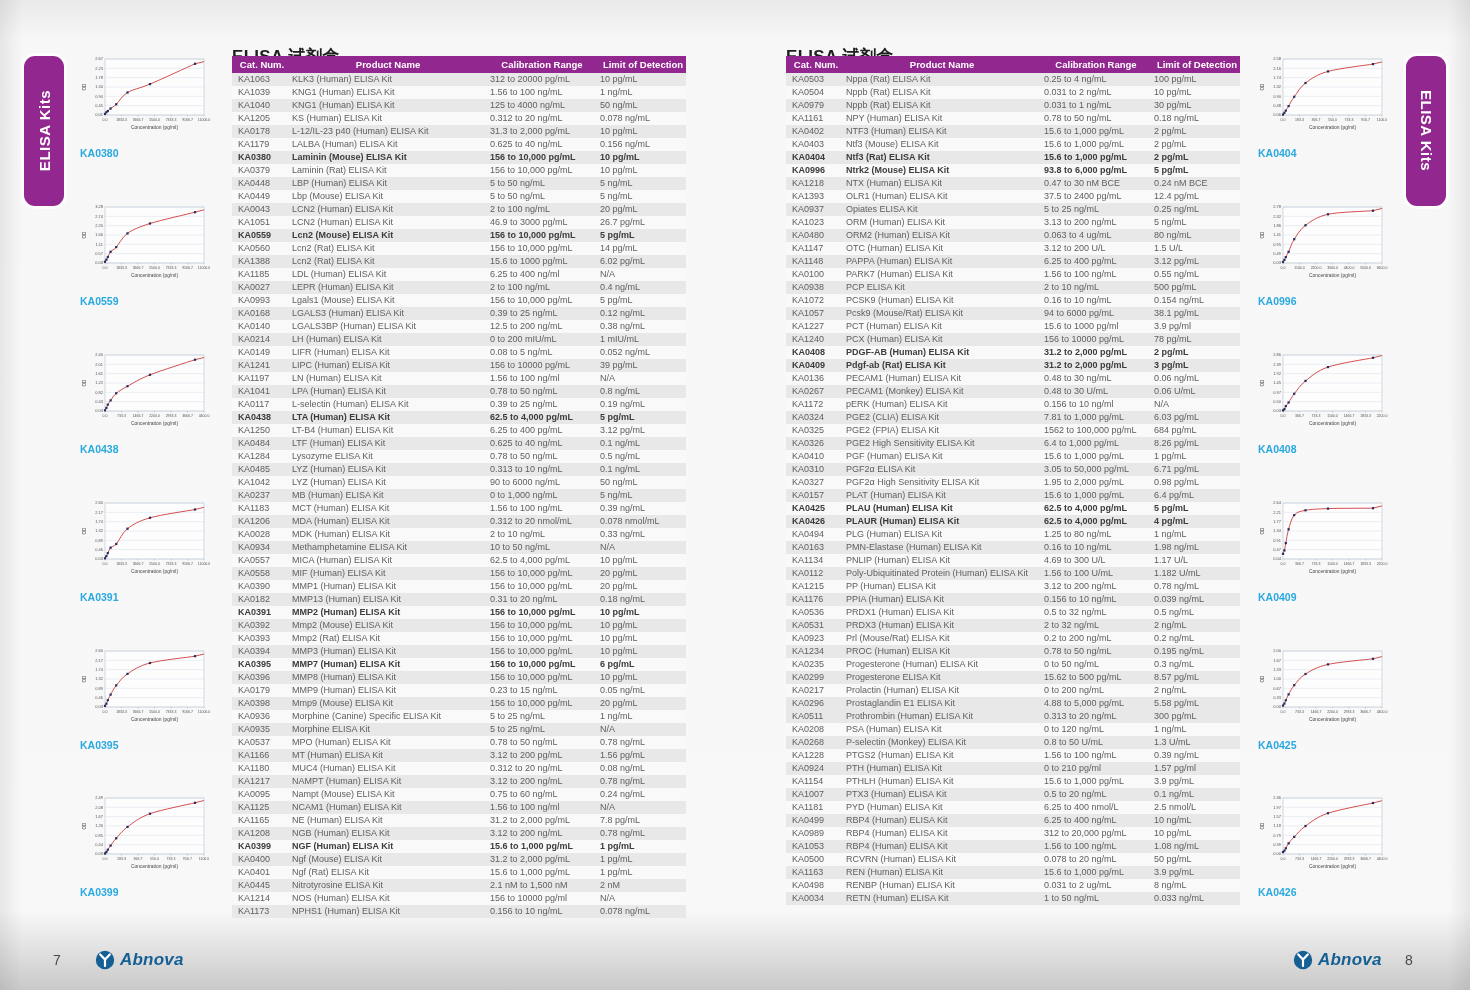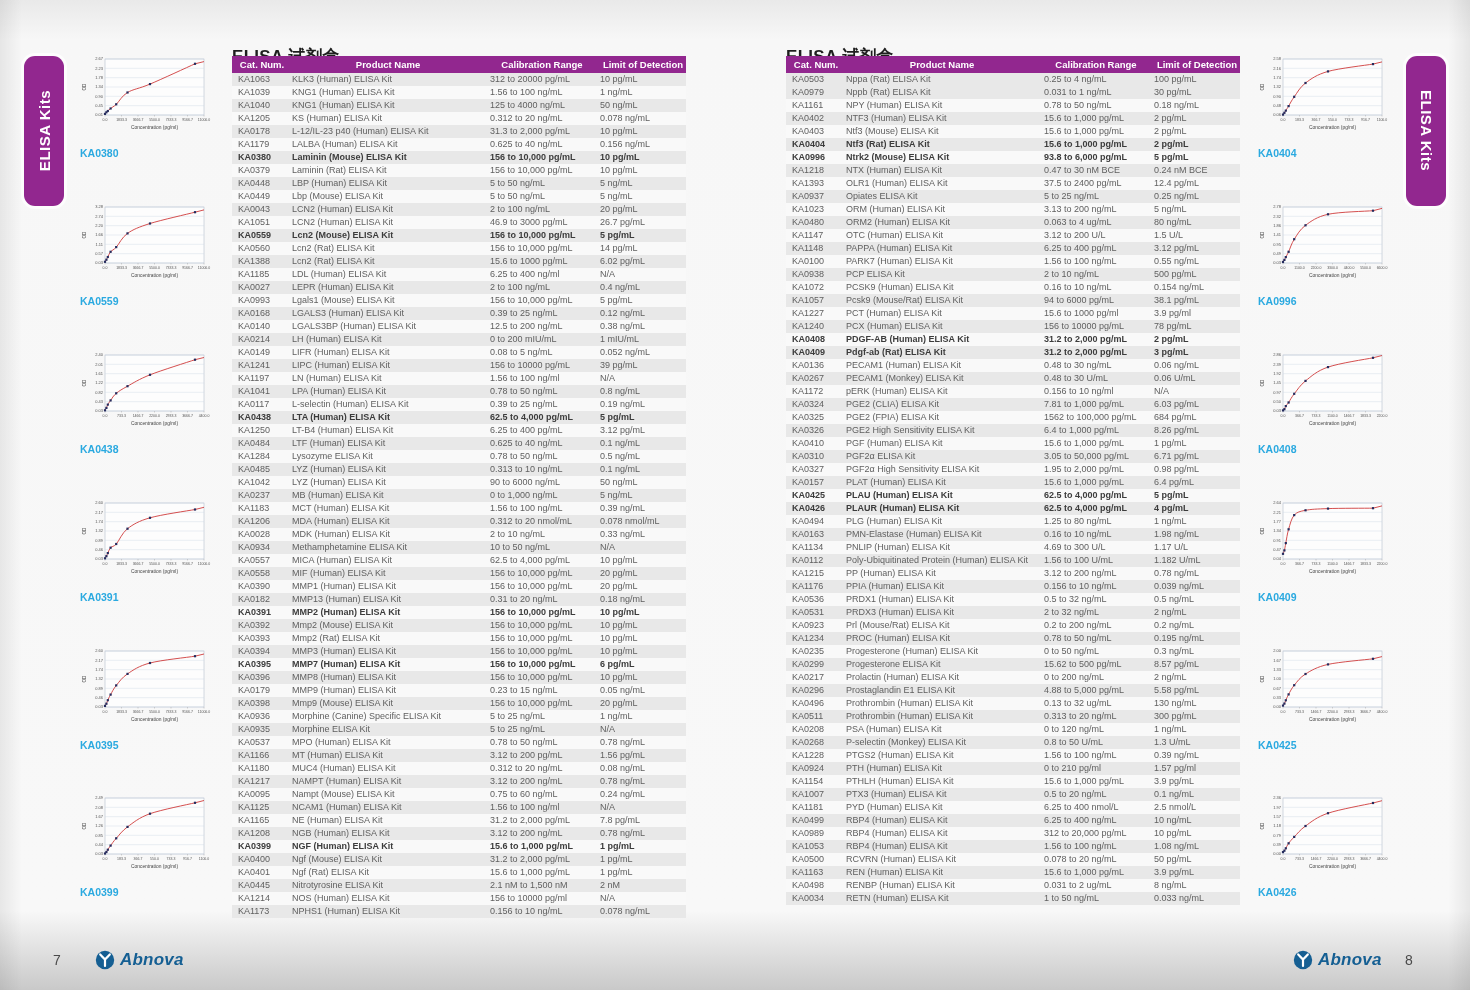--- a/index.html
+++ b/index.html
@@ -1054,20 +1054,26 @@
           <th>Limit of Detection</th>
         </tr>
       </thead>
       <tbody id="tbody-right">
           <tr class="odd">
             <td>KA0503</td>
             <td>Nppa (Rat) ELISA Kit</td>
             <td>0.25 to 4 ng/mL</td>
             <td>100 pg/mL</td>
           </tr>
+          <tr class="even">
+            <td>KA0504</td>
+            <td>Nppb (Rat) ELISA Kit</td>
+            <td>0.031 to 2 ng/mL</td>
+            <td>10 pg/mL</td>
+          </tr>
           <tr class="odd">
             <td>KA0979</td>
             <td>Nppb (Rat) ELISA Kit</td>
             <td>0.031 to 1 ng/mL</td>
             <td>30 pg/mL</td>
           </tr>
           <tr class="even">
             <td>KA1161</td>
             <td>NPY (Human) ELISA Kit</td>
             <td>0.78 to 50 ng/mL</td>
@@ -1335,26 +1341,20 @@
             <td>KA0217</td>
             <td>Prolactin (Human) ELISA Kit</td>
             <td>0 to 200 ng/mL</td>
             <td>2 ng/mL</td>
           </tr>
           <tr class="odd">
             <td>KA0296</td>
             <td>Prostaglandin E1 ELISA Kit</td>
             <td>4.88 to 5,000 pg/mL</td>
             <td>5.58 pg/mL</td>
-          </tr>
-          <tr class="even">
-            <td>KA0496</td>
-            <td>Prothrombin (Human) ELISA Kit</td>
-            <td>0.13 to 32 ug/mL</td>
-            <td>130 ng/mL</td>
           </tr>
           <tr class="odd">
             <td>KA0511</td>
             <td>Prothrombin (Human) ELISA Kit</td>
             <td>0.313 to 20 ng/mL</td>
             <td>300 pg/mL</td>
           </tr>
           <tr class="even">
             <td>KA0208</td>
             <td>PSA (Human) ELISA Kit</td>

